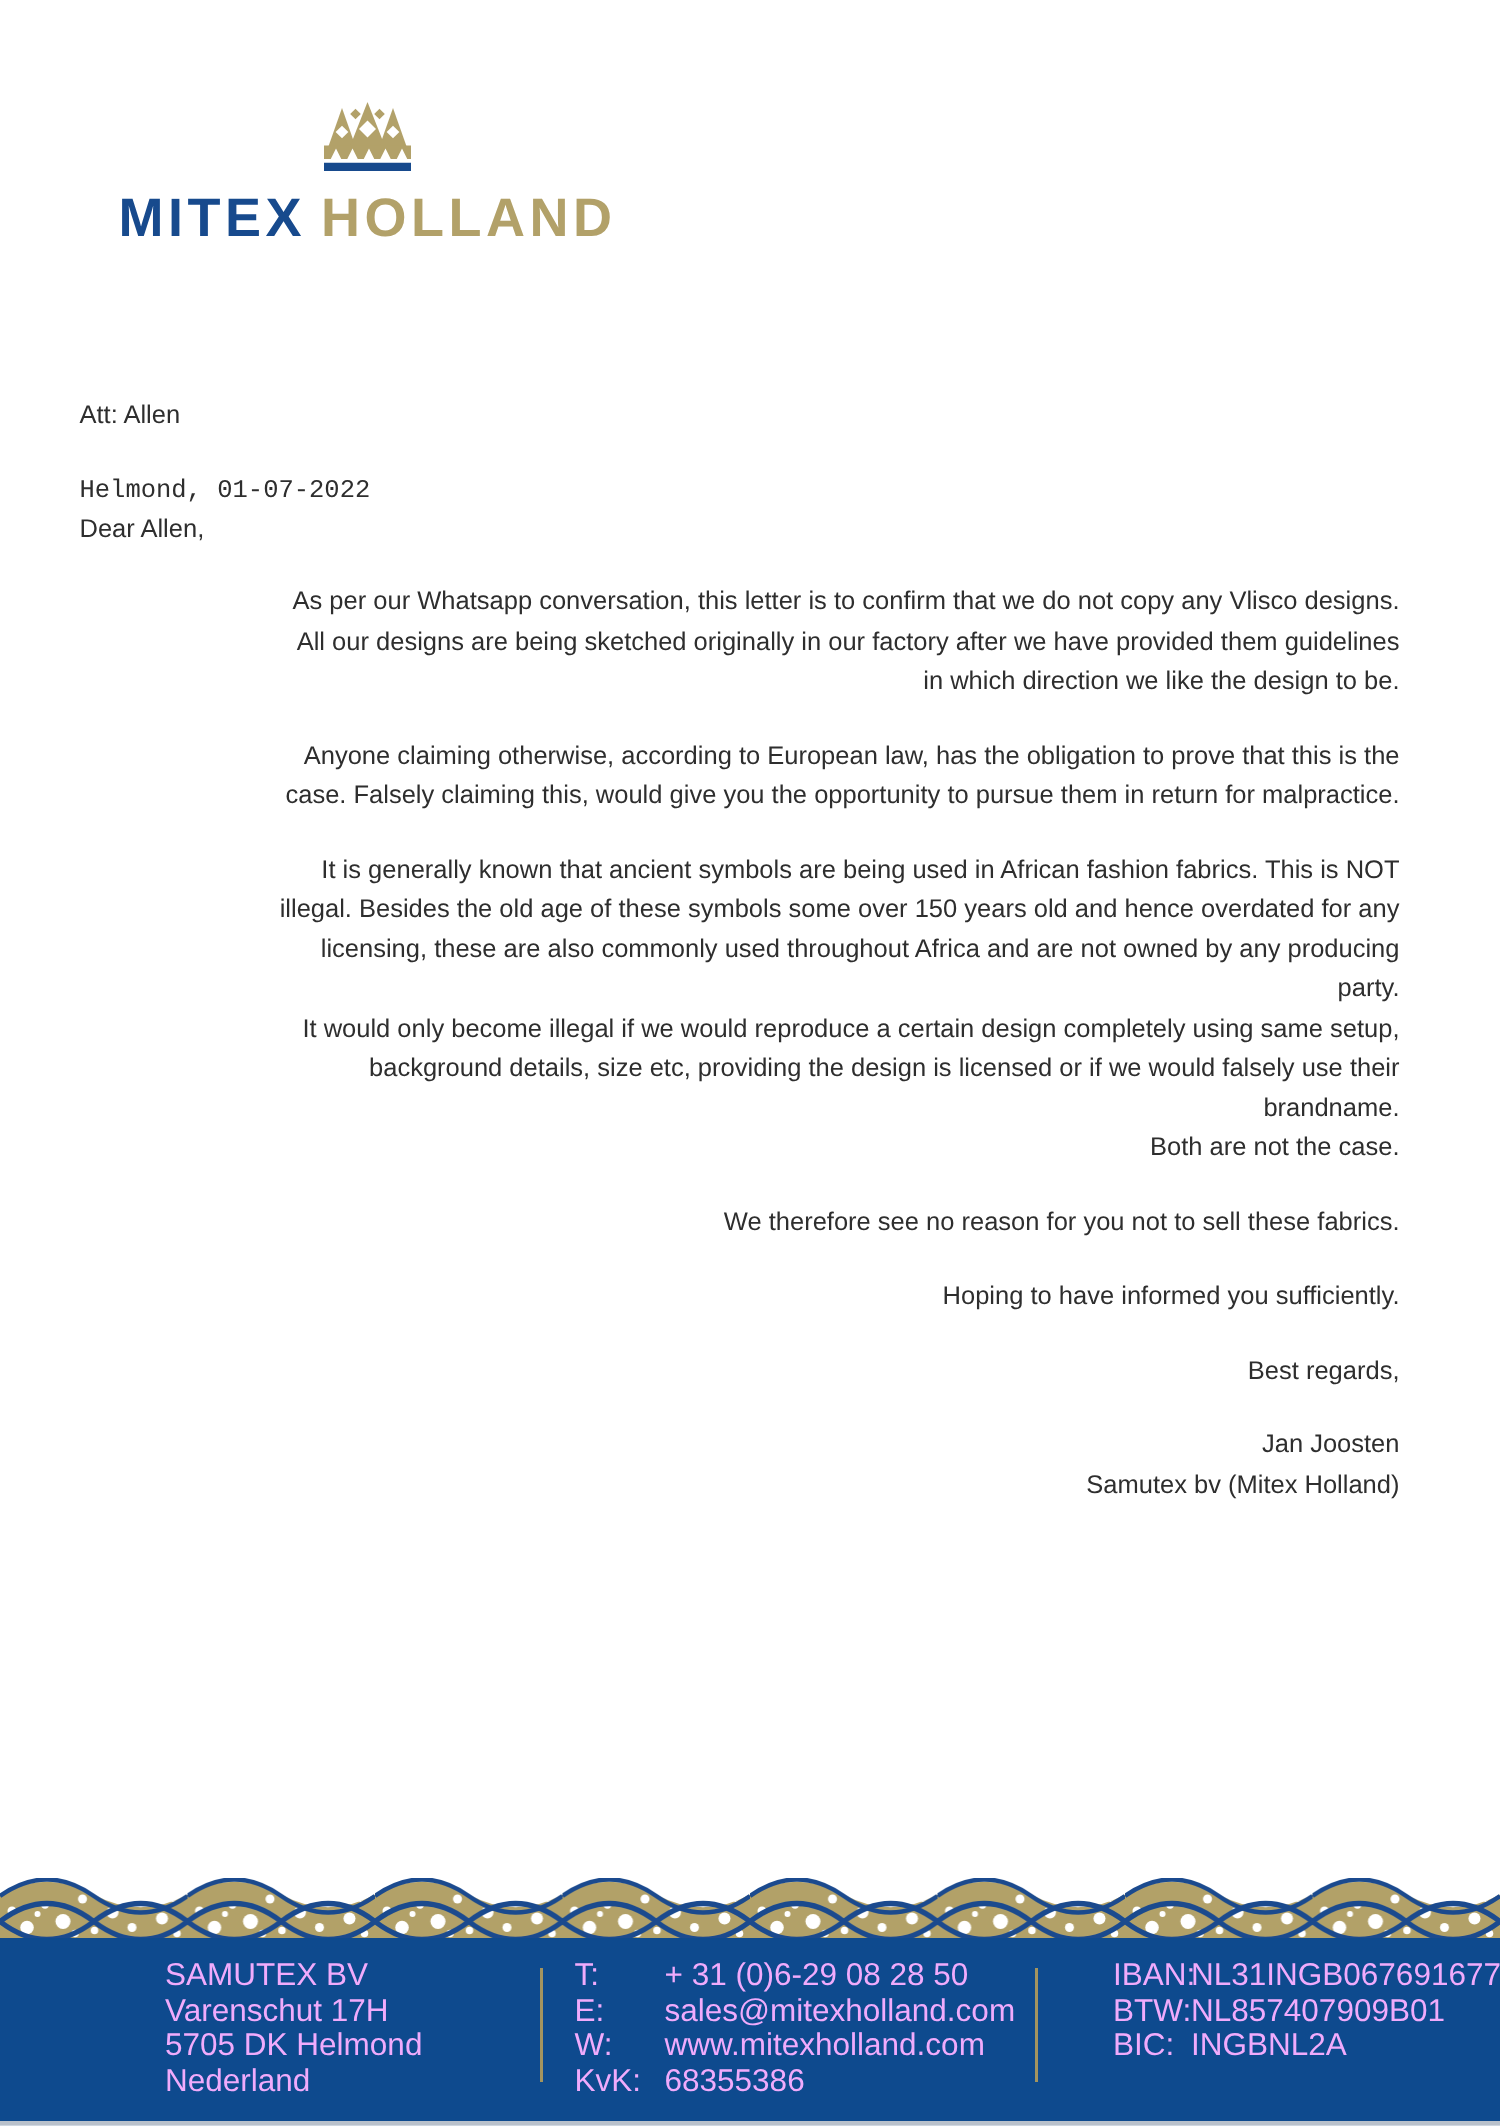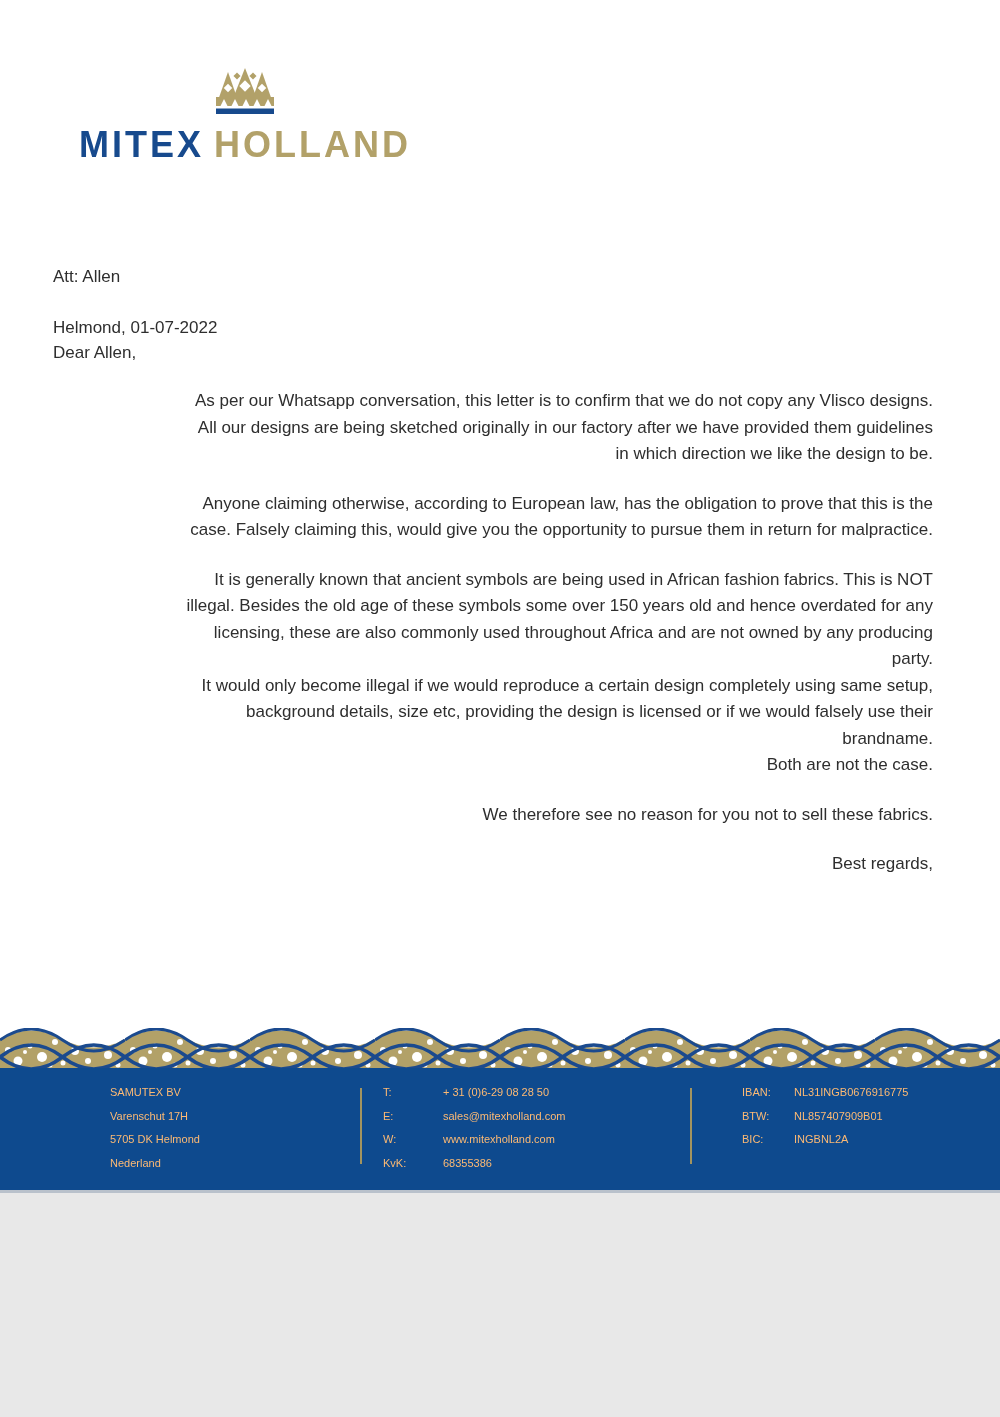--- a/index.html
+++ b/index.html
@@ -1,19 +1,19 @@
 <!DOCTYPE html>
 <html><head>
 <meta charset="utf-8">
 <style>
   html, body { margin: 0; padding: 0; background: #e8e8e8; }
   .page {
     position: relative;
     width: 1000px;
-    height: 1193px;
+    height: 1417px;
     margin: 0 auto;
     background: #ffffff;
     overflow: hidden;
     font-family: "Liberation Sans", sans-serif;
   }
 
   
   .logo-block {
     position: absolute;
     top: 66px;
@@ -43,38 +43,38 @@
   
   .letter {
     position: absolute;
     top: 264px;
     left: 53px;
     width: 880px;
     color: #2e2e2e;
     font-size: 17px;
   }
   .addr-line  { line-height: 25px; }
-  .dateline   { margin-top: 26px; line-height: 25px; }
+  .dateline   { margin-top: 26px; line-height: 25px; font-family: Liberation Mono, monospace; }
   .salutation { line-height: 25px; }
   .para {
     margin: 23px 0 0 0;
     line-height: 26.5px;
     white-space: pre-line;
     text-align: right;
   }
 
   
   .footer { position: absolute; left: 0; right: 0; bottom: 0; }
   .band   { display: block; width: 1000px; height: 40px; }
   .footer-main {
     position: relative;
     height: 125px;
     background: #0e4a8e;
-    color: #fdba74;
-    font-size: 11px;
+    color: #f0abfc;
+    font-size: 21px;
     padding-left: 27px;
   }
   .f-col { position: absolute; top: 13px; line-height: 23.5px; }
   .col-address { left: 110px; }
   .col-contact { left: 383px; }
   .col-banking { left: 715px; margin-left: 27px; }
   .f-row { display: flex; }
   .col-contact .lbl { width: 60px; }
   .col-banking .lbl { width: 52px; }
   .vdiv {
@@ -137,21 +137,24 @@
 case. Falsely claiming this, would give you the opportunity to pursue them in return for malpractice.</p>
     <p class="para">It is generally known that ancient symbols are being used in African fashion fabrics. This is NOT
 illegal. Besides the old age of these symbols some over 150 years old and hence overdated for any
 licensing, these are also commonly used throughout Africa and are not owned by any producing
 party.
 It would only become illegal if we would reproduce a certain design completely using same setup,
 background details, size etc, providing the design is licensed or if we would falsely use their
 brandname.
 Both are not the case.</p>
     <p class="para">We therefore see no reason for you not to sell these fabrics.</p>
+    <p class="para">Hoping to have informed you sufficiently.</p>
     <p class="para">Best regards,</p>
+    <p class="para">Jan Joosten
+Samutex bv (Mitex Holland)</p>
   </main>
 
   <footer class="footer">
 
     <svg class="band" width="1000" height="40" viewBox="0 0 1000 40" preserveAspectRatio="none" aria-hidden="true">
       <defs>
         <pattern id="batik" x="0" y="0" width="125" height="40" patternUnits="userSpaceOnUse">
           <path id="goldband" d="M0,11 Q31.25,-6 62.5,11 T125,11 L125,40 L0,40 Z" fill="#b2a168"></path>
           <clipPath id="goldclip">
             <path d="M0,11 Q31.25,-6 62.5,11 T125,11 L125,40 L0,40 Z"></path>

